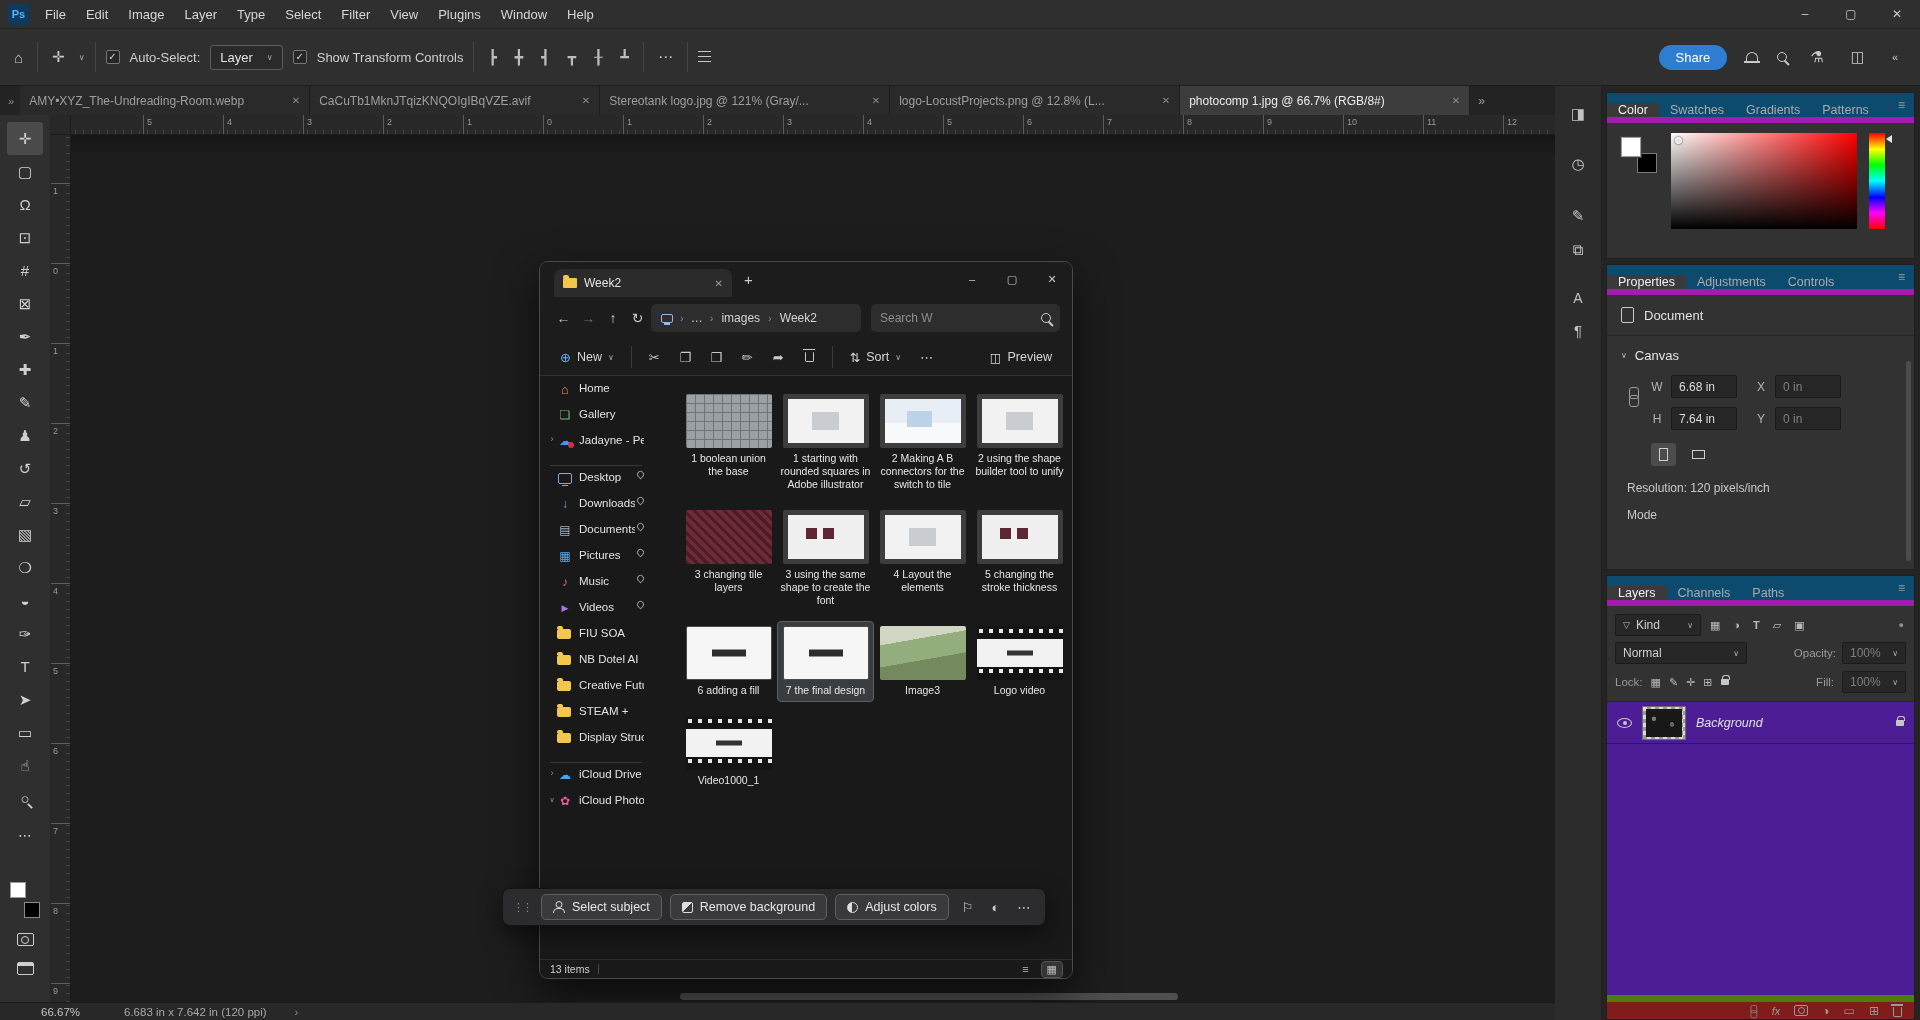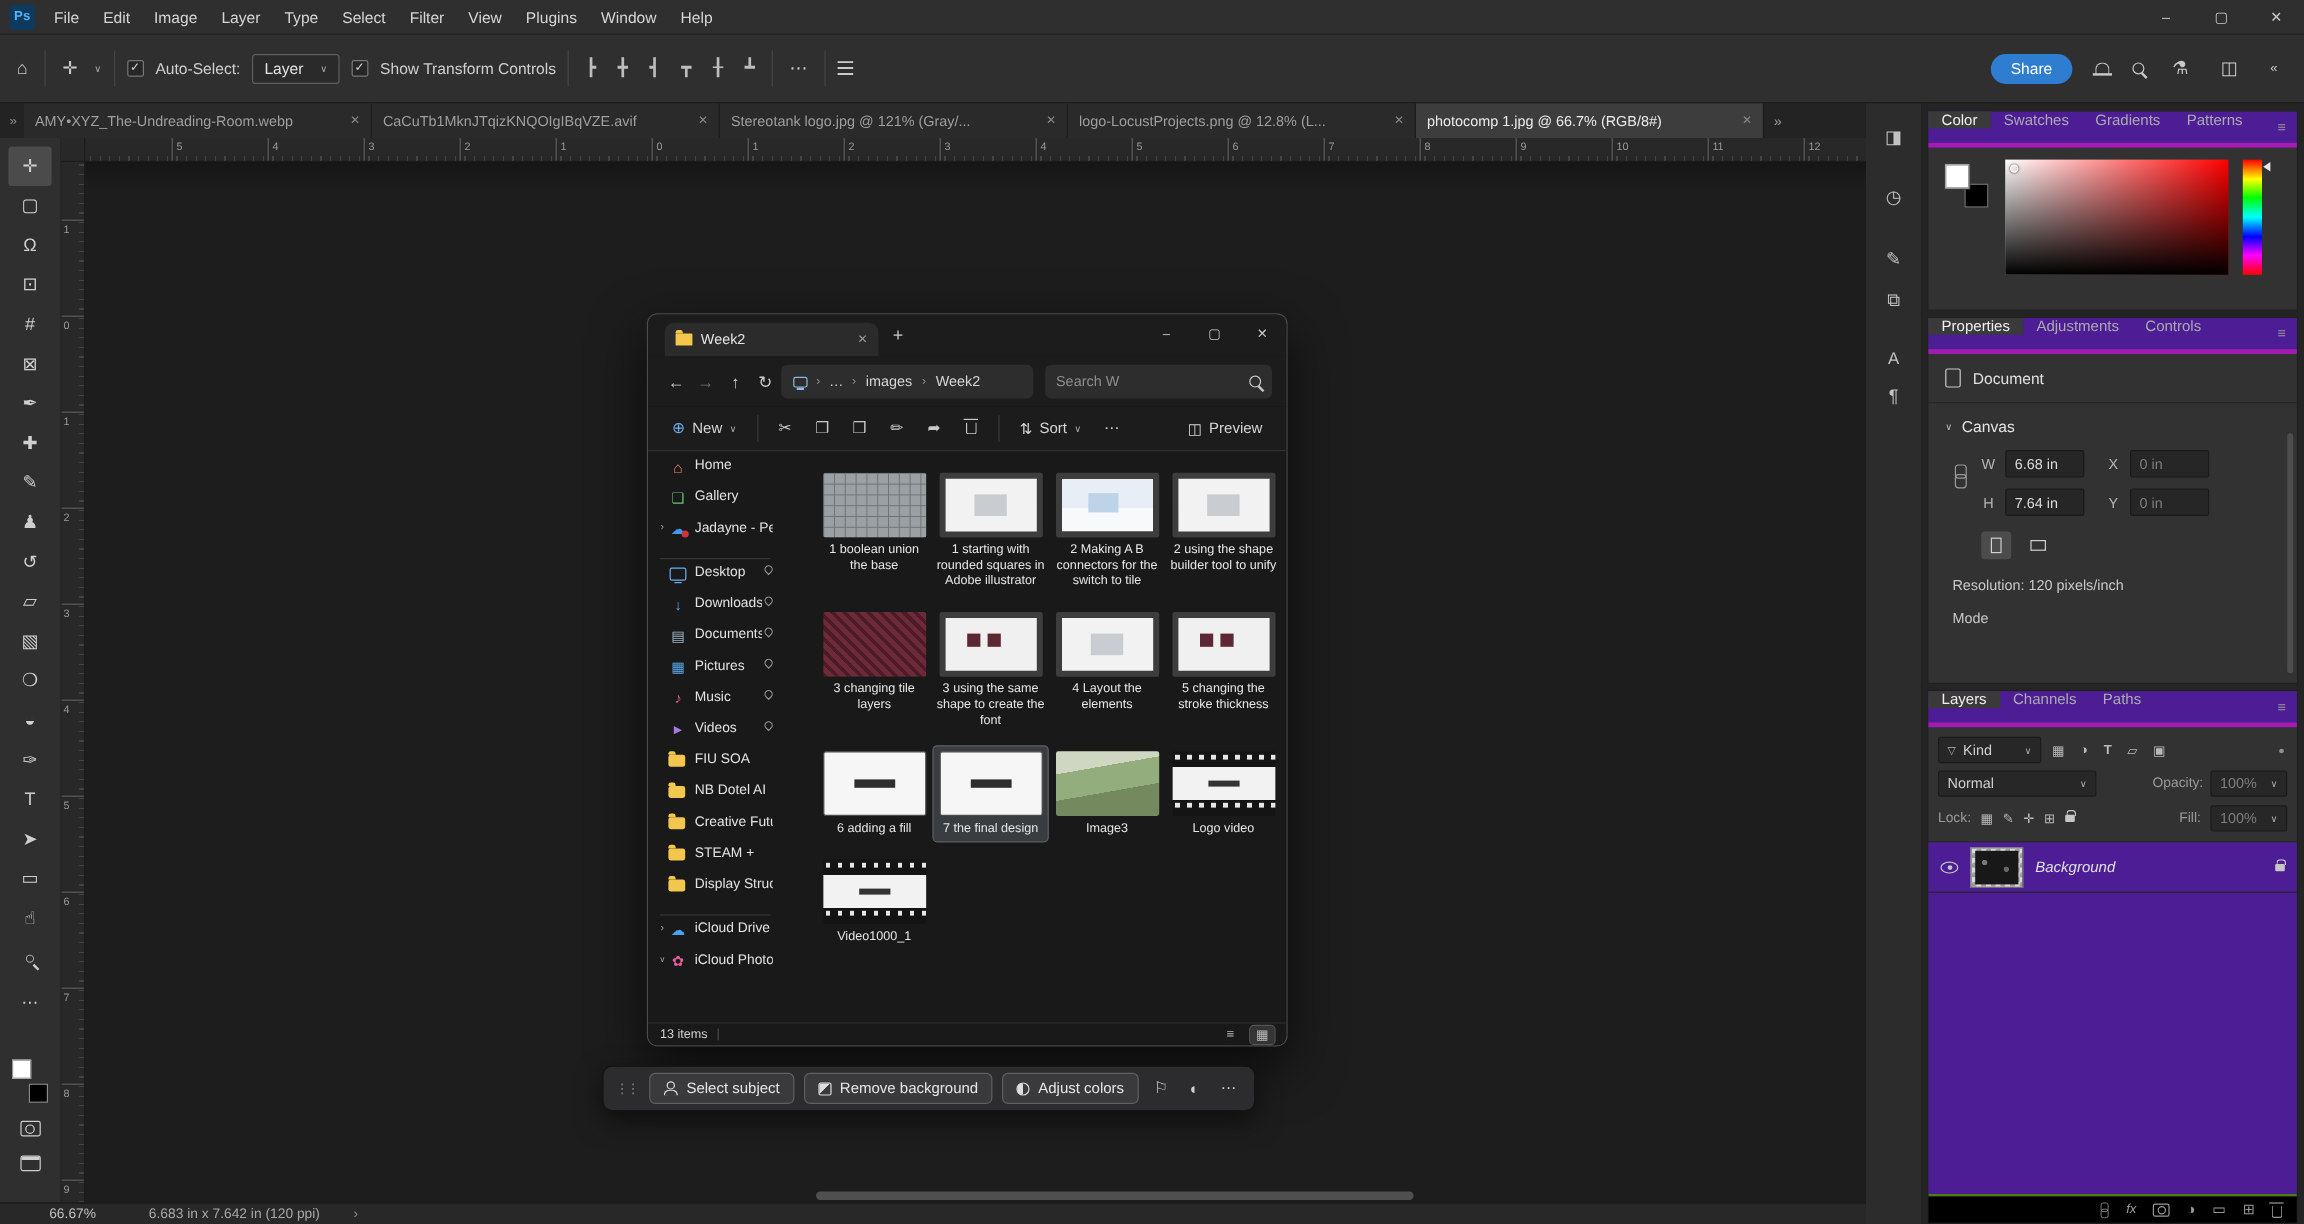--- a/index.html
+++ b/index.html
@@ -56,21 +56,21 @@
 .icon-qmask::after{content:"";display:block;width:6px;height:6px;border:1px solid #cfcfcf;border-radius:50%;margin:2px auto}
 .icon-screen{width:17px;height:13px;border:1px solid #cfcfcf;border-radius:2px;margin-top:16px;background:linear-gradient(#cfcfcf 0 3px,transparent 3px)}
 
 #canvas{position:absolute;left:71px;top:135px;width:1484px;height:867px;background:linear-gradient(#151515,#1d1d1d 22px);z-index:1}
 #hscroll{position:absolute;left:680px;top:993px;width:498px;height:7px;background:#4f4f4f;border-radius:4px;z-index:3}
 #docstatus{position:absolute;left:0;top:1002px;width:1555px;height:18px;background:#282828;border-top:1px solid #1a1a1a;display:flex;align-items:center;font-size:11.5px;color:#a8a8a8;z-index:8}
 .ds-zoom{margin-left:41px;color:#c2c2c2}
 .ds-dims{margin-left:44px}
 .ds-chev{margin-left:28px;color:#8f8f8f}
 
-#explorer{position:absolute;left:539px;top:261px;width:534px;height:611px;background:#191919;border:1px solid #4a4a4a;border-radius:9px;box-shadow:0 16px 44px rgba(0,0,0,.65);display:flex;flex-direction:column;overflow:hidden;z-index:5}
+#explorer{position:absolute;left:539px;top:261px;width:534px;height:718px;background:#191919;border:1px solid #4a4a4a;border-radius:9px;box-shadow:0 16px 44px rgba(0,0,0,.65);display:flex;flex-direction:column;overflow:hidden;z-index:5}
 .ex-title{height:35px;display:flex;align-items:center;background:#1c1c1c;padding-left:14px;flex:0 0 35px}
 .ex-tab{width:178px;height:28px;margin-top:7px;background:#2b2b2b;border-radius:8px 8px 0 0;display:flex;align-items:center;padding:0 9px;gap:7px;align-self:flex-end}
 .ex-tab-label{flex:1;font-size:12px;color:#e4e4e4}
 .ex-tab-close{color:#9a9a9a;font-size:10px}
 .ex-newtab{margin-left:12px;color:#c9c9c9;font-size:15px}
 .ex-wc{margin-left:auto;display:flex}
 .ex-wc span{width:40px;text-align:center;line-height:35px;color:#c9c9c9;font-size:11px}
 .icon-folder{width:14px;height:10px;background:#f3c64e;border-radius:1px;position:relative;display:inline-block}
 .icon-folder::before{content:"";position:absolute;top:-3px;left:0;width:6px;height:3px;background:#f3c64e;border-radius:2px 2px 0 0}
 .ex-nav{height:42px;flex:0 0 42px;display:flex;align-items:center;background:#1c1c1c;gap:2px;padding:0 12px}
@@ -159,21 +159,21 @@
 #rightcol{position:absolute;left:1555px;top:86px;width:365px;height:934px;background:#242424;display:flex;z-index:8}
 #pstrip{width:47px;flex:0 0 47px;display:flex;flex-direction:column;align-items:center;background:#2c2c2c;border-right:1px solid #1f1f1f;padding-top:16px}
 .strip-ico{color:#c3c3c3;font-size:15px;height:24px;display:flex;align-items:center;justify-content:center;width:30px}
 #pstrip .strip-ico:nth-child(2){margin-top:26px}
 #pstrip .strip-ico:nth-child(3){margin-top:28px}
 #pstrip .strip-ico:nth-child(4){margin-top:10px}
 #pstrip .strip-ico:nth-child(5){margin-top:24px;font-size:14px}
 #pstrip .strip-ico:nth-child(6){margin-top:8px}
 .panels{flex:1;padding:6px 5px 0 4px;display:flex;flex-direction:column;min-height:0}
 .panel{background:#323232;border:1px solid #1f1f1f;margin-bottom:5px;display:flex;flex-direction:column}
-.panel-tabs{height:30px;flex:0 0 30px;background:#4c1d95;display:flex;align-items:flex-start;border-bottom:4px solid #a21caf}
+.panel-tabs{height:30px;flex:0 0 30px;background:#0c4a6e;display:flex;align-items:flex-end;border-bottom:6px solid #a21caf}
 .ptab{padding:0 11px;font-size:12.5px;color:#ababab;display:flex;align-items:center}
 .ptab[data-active="true"]{background:#3a3a3a;color:#f0f0f0}
 .pmenu{margin-left:auto;color:#9a9a9a;padding:0 9px;align-self:center;font-size:12px}
 #panel-color{height:167px;flex:0 0 167px}
 .cp-content{position:relative;flex:1}
 .cp-fgbg{position:absolute;left:14px;top:14px;width:36px;height:36px}
 .cp-bgq{position:absolute;right:0;bottom:0;width:20px;height:20px;background:#000;border:1px solid #7a7a7a}
 .cp-fgq{position:absolute;left:0;top:0;width:20px;height:20px;background:#fff;border:1px solid #999;box-shadow:0 0 0 1px #3c3c3c;z-index:2}
 .cp-field{position:absolute;left:64px;top:10px;width:186px;height:96px;background:linear-gradient(to bottom,rgba(0,0,0,0),#000),linear-gradient(to right,#fff,#f00)}
 .cp-marker{position:absolute;left:4px;top:4px;width:7px;height:7px;border:1.5px solid #fff;border-radius:50%;box-shadow:0 0 2px #000}
@@ -226,21 +226,21 @@
 .lp-fill-label{margin-left:auto}
 .icon-lock{width:8px;height:6px;background:#c6c6c6;position:relative;border-radius:1px;display:inline-block}
 .icon-lock::before{content:"";position:absolute;top:-4px;left:1px;width:6px;height:4px;border:1.5px solid #c6c6c6;border-bottom:none;border-radius:3px 3px 0 0}
 .lp-list{flex:1;background:#4c1d95;min-height:0}
 .layer-row{display:flex;align-items:center;height:42px;border-bottom:1px solid #252525;padding:0 10px;gap:10px}
 .icon-eye{width:15px;height:10px;border:1.5px solid #c6c6c6;border-radius:50%;position:relative;display:inline-block}
 .icon-eye::after{content:"";position:absolute;left:50%;top:50%;transform:translate(-50%,-50%);width:4px;height:4px;background:#c6c6c6;border-radius:50%}
 .layer-thumb{width:44px;height:34px;border:1px solid #6f6f6f;position:relative;background-color:#d9d9d9;background-image:linear-gradient(45deg,#999 25%,transparent 25% 75%,#999 75%),linear-gradient(45deg,#999 25%,#d9d9d9 25% 75%,#999 75%);background-size:8px 8px;background-position:0 0,4px 4px;flex:0 0 44px}
 .layer-thumb::after{content:"";position:absolute;inset:2px 3px;background-color:#181818;background-image:radial-gradient(circle at 22% 35%,#777 2px,transparent 2.5px),radial-gradient(circle at 72% 55%,#666 2px,transparent 2.5px)}
 .layer-name{flex:1;font-size:12.5px;font-style:italic;color:#e0e0e0}
-.lp-bottom{height:24px;flex:0 0 24px;display:flex;justify-content:flex-end;gap:14px;padding:0 12px;border-top:2px solid #4d7c0f;background:#000000}
+.lp-bottom{height:24px;flex:0 0 24px;display:flex;justify-content:flex-end;gap:14px;padding:0 12px;border-top:7px solid #4d7c0f;background:#7f1d1d}
 .lpb-ico{color:#999;font-size:12px;display:flex;align-items:center}
 .lpb-fx{font-style:italic;font-size:11px;color:#999}
 .icon-chain.small{position:static;transform:scale(.65);width:9px;height:18px}
 .icon-trash{width:9px;height:10px;border:1.5px solid #999;border-top:none;border-radius:1px 1px 2px 2px;position:relative;display:inline-block;margin-top:3px}
 .icon-trash::before{content:"";position:absolute;top:-3px;left:-3px;width:12px;height:1.5px;background:#999}
 .icon-mask{width:14px;height:11px;border:1.5px solid #999;border-radius:2px;display:flex;align-items:center;justify-content:center}
 .icon-mask::after{content:"";width:5px;height:5px;border:1px solid #999;border-radius:50%}
 </style>
 </head>
 <body>

